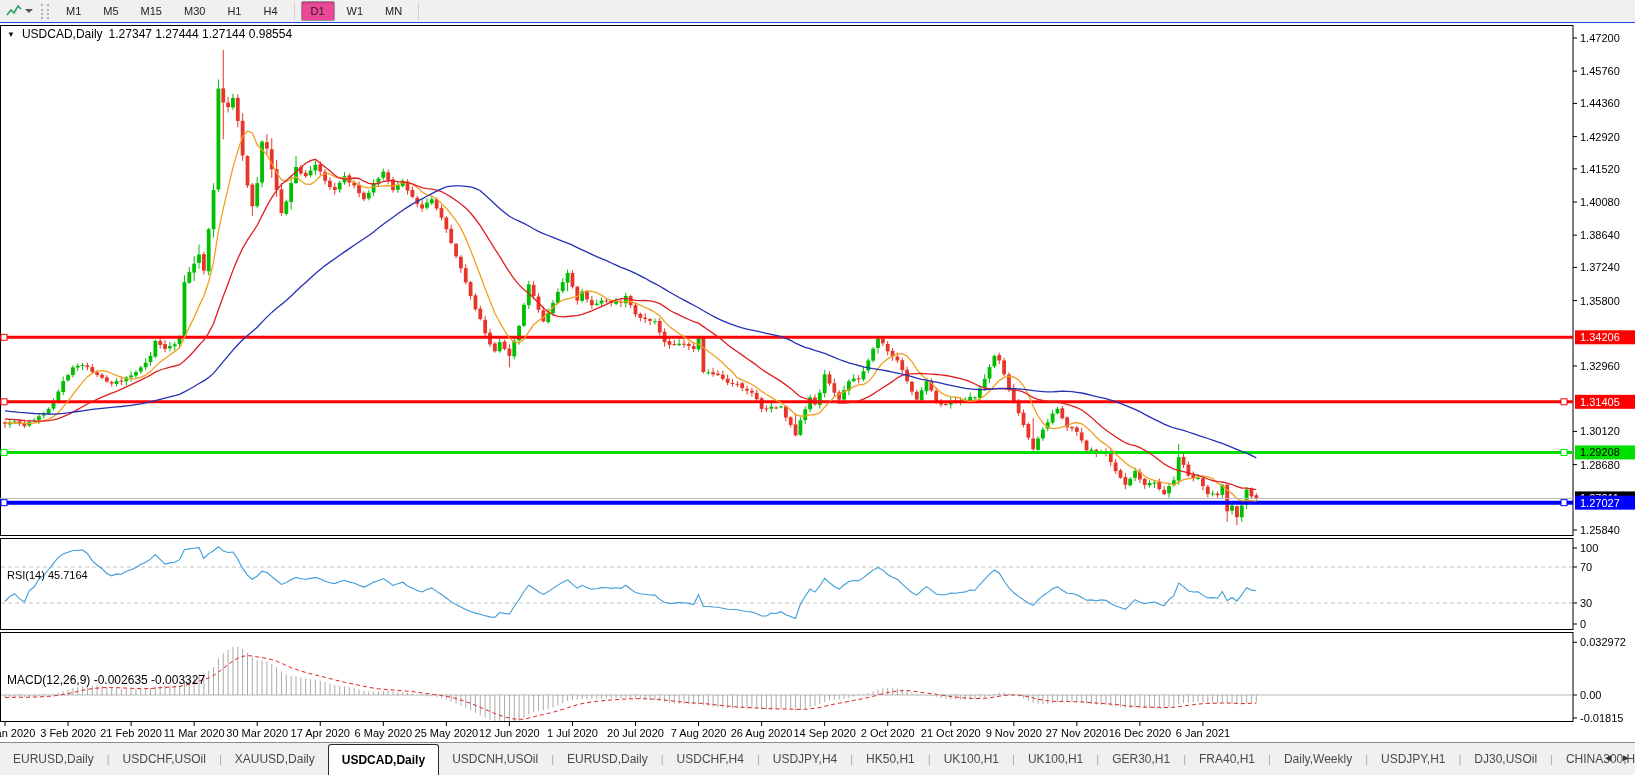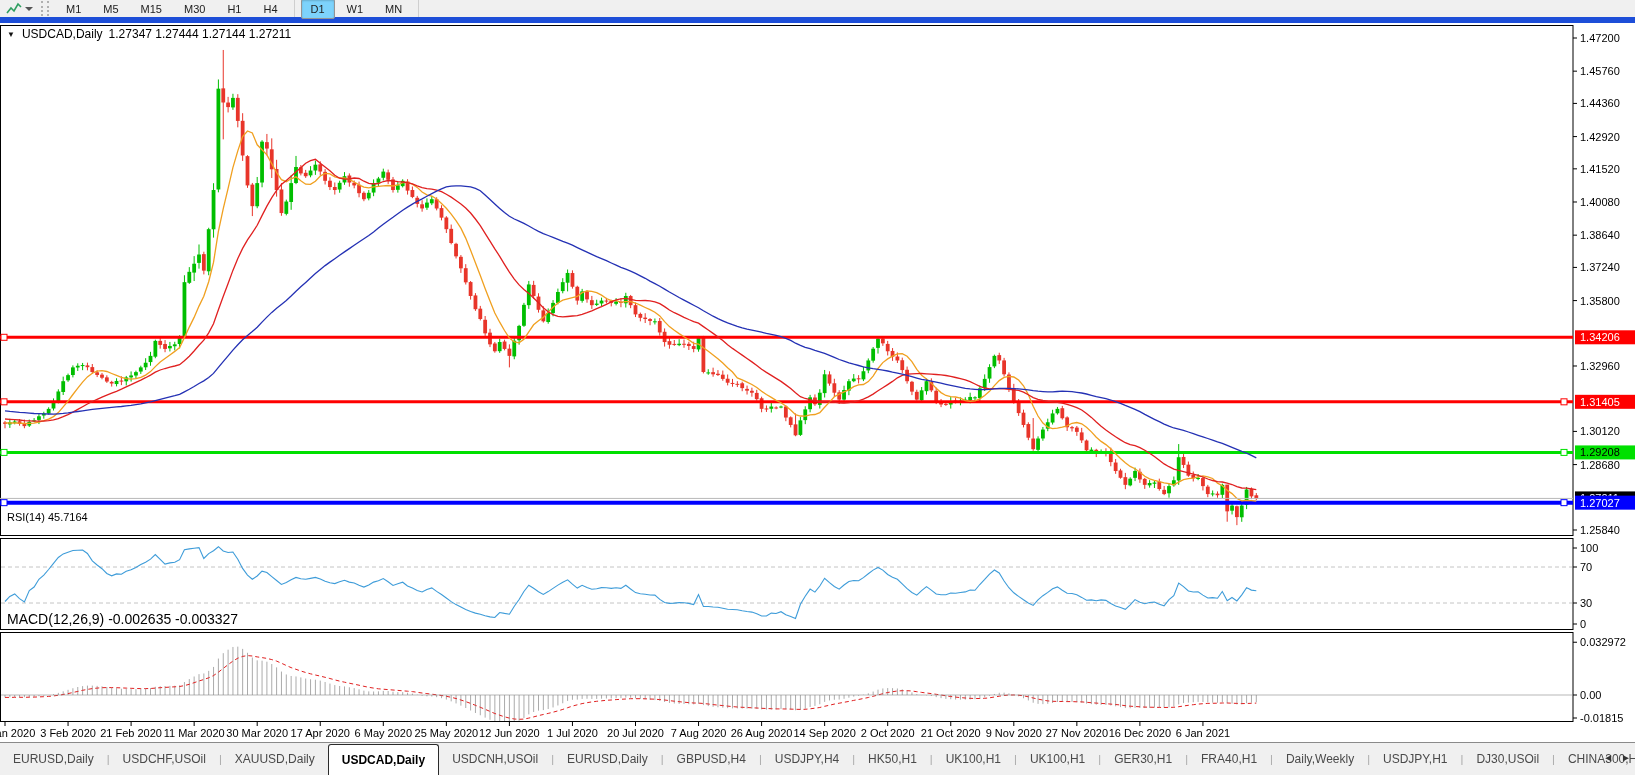--- a/index.html
+++ b/index.html
@@ -1,33 +1,33 @@
 <!DOCTYPE html>
 <html><head>
 <meta charset="utf-8">
 <style>
   html,body{margin:0;padding:0}
   body{width:1635px;height:775px;position:relative;background:#fff;overflow:hidden;
        font-family:"Liberation Sans",sans-serif;}
   
   .toolbar{position:absolute;top:0;left:0;width:1635px;height:23px;background:#f0f0f0;
-           border-bottom:6px solid #1d4ed8;display:flex;align-items:center;font-size:11px;color:#222;box-sizing:border-box}
+           border-bottom:1px solid #1d4ed8;display:flex;align-items:center;font-size:11px;color:#222;box-sizing:border-box}
   .tool-grip{width:4px;height:15px;margin:0 6px 0 4px;border-left:2px dotted #b0b0b0;border-right:2px dotted #b0b0b0}
   .icon-btn{display:flex;align-items:center;gap:3px;padding:2px 4px;margin-left:2px}
   .caret{width:0;height:0;border-left:4px solid transparent;border-right:4px solid transparent;border-top:4px solid #555}
   .tool-sep{width:1px;height:17px;background:#cfcfcf;margin:0 5px}
   .tfbtn{padding:3px 9px;margin:0 1px;border:1px solid transparent;border-radius:2px;cursor:default}
-  .tfbtn.active{background:#7dd3fc;border-color:#949494;box-shadow:inset 0 1px 2px rgba(0,0,0,.18)}
+  .tfbtn.active{background:#ec4899;border-color:#949494;box-shadow:inset 0 1px 2px rgba(0,0,0,.18)}
   
   #chart-svg{position:absolute;top:23px;left:0}
   .pane-label{position:absolute;left:7px;font-size:12px;color:#000;white-space:nowrap;pointer-events:none}
   #chart-title{top:27px;display:flex;align-items:center;gap:6px}
   #chart-title .tri{font-size:8px;color:#111;margin-right:1px}
-  #rsi-label{top:511px;font-size:11px}
-  #macd-label{top:611px;font-size:14px}
+  #rsi-label{top:569px;font-size:11px}
+  #macd-label{top:673px;font-size:12px}
   
   #tabbar{position:absolute;top:742px;left:0;width:1635px;height:33px;background:#f0f0f0;
           border-top:1px solid #8a8a8a;display:flex;align-items:stretch;font-size:12px;color:#4a4a4a;
           box-sizing:border-box;overflow:hidden;padding-right:34px}
   .tab{display:flex;align-items:center;padding:4px 13px;white-space:nowrap;cursor:default}
   .tab.active{background:#fff;border:1px solid #2b2b2b;border-bottom:none;font-weight:bold;color:#000;
               border-radius:3px 3px 0 0;margin-top:1px}
   .tabsep{align-self:center;color:#a8a8a8;font-size:11px}
   .tab-arrows{position:absolute;right:4px;top:9px;display:flex;gap:8px;color:#333;font-size:10px}
   .tab-arrows span{cursor:default}
@@ -976,41 +976,41 @@
       <line x1="1139.8999999999999" y1="699" x2="1139.8999999999999" y2="703" stroke="#000"></line>
       <text x="1139.8999999999999" y="714" font-size="11" fill="#000" text-anchor="middle" font-family="Liberation Sans, sans-serif">16 Dec 2020</text>
       <line x1="1202.9499999999998" y1="699" x2="1202.9499999999998" y2="703" stroke="#000"></line>
       <text x="1202.9499999999998" y="714" font-size="11" fill="#000" text-anchor="middle" font-family="Liberation Sans, sans-serif">6 Jan 2021</text>
     </g>
   </svg>
 
 <div class="pane-label" id="chart-title">
   <span class="tri">▼</span>
   <span>USDCAD,Daily</span>
-  <span>1.27347 1.27444 1.27144 1.27211</span>
+  <span>1.27347 1.27444 1.27144 0.98554</span>
 </div>
 <div class="pane-label" id="rsi-label">RSI(14) 45.7164</div>
 <div class="pane-label" id="macd-label">MACD(12,26,9) -0.002635 -0.003327</div>
 
 <div id="tabbar">
   <div class="tab-arrows">
     <span>◄</span>
     <span>►</span>
   </div>
 <div class="tab">EURUSD,Daily</div>
     <span class="tabsep">|</span>
     <div class="tab">USDCHF,USOil</div>
     <span class="tabsep">|</span>
     <div class="tab">XAUUSD,Daily</div>
     <div class="tab active">USDCAD,Daily</div>
     <div class="tab">USDCNH,USOil</div>
     <span class="tabsep">|</span>
     <div class="tab">EURUSD,Daily</div>
     <span class="tabsep">|</span>
-    <div class="tab">GBPUSD,H4</div>
+    <div class="tab">USDCHF,H4</div>
     <span class="tabsep">|</span>
     <div class="tab">USDJPY,H4</div>
     <span class="tabsep">|</span>
     <div class="tab">HK50,H1</div>
     <span class="tabsep">|</span>
     <div class="tab">UK100,H1</div>
     <span class="tabsep">|</span>
     <div class="tab">UK100,H1</div>
     <span class="tabsep">|</span>
     <div class="tab">GER30,H1</div>

